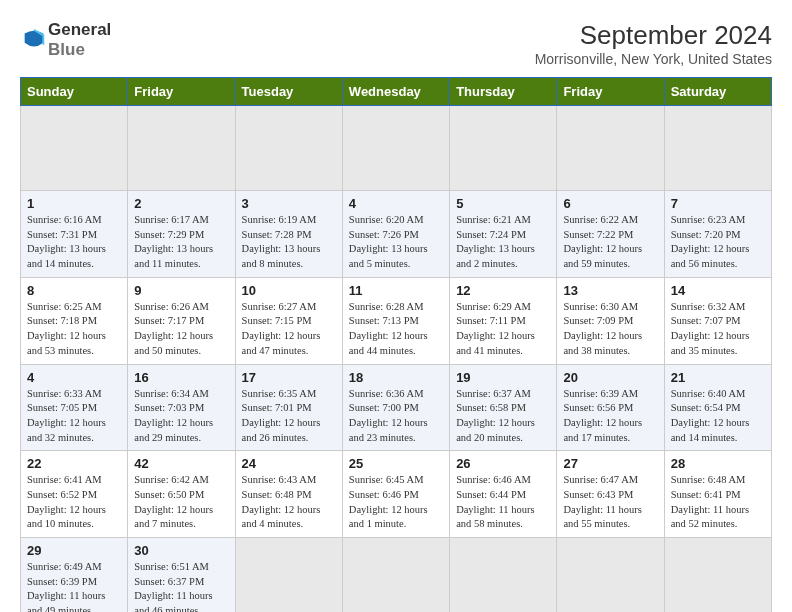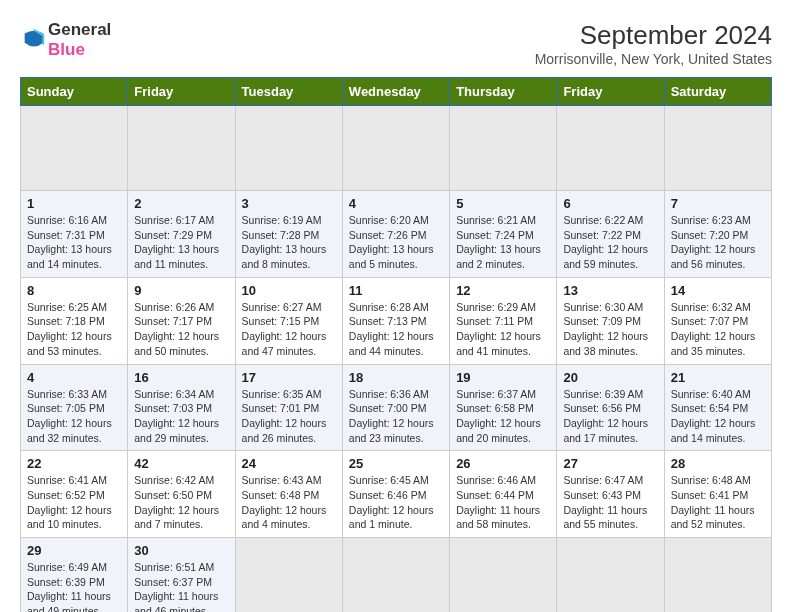--- a/index.html
+++ b/index.html
@@ -69,38 +69,39 @@
       font-size: 13px;
       font-weight: bold;
       color: #222;
       display: block;
       margin-bottom: 2px;
     }
     .day-info {
       font-size: 10.5px;
       color: #333;
       line-height: 1.4;
+      font-family: Liberation Serif, serif;
     }
     .empty-cell {
       background-color: #e8e8e8 !important;
     }
   </style>
 </head>
 <body>
 
 <div class="header">
   <div class="logo">
     <svg class="logo-icon" viewBox="0 0 30 30" xmlns="http://www.w3.org/2000/svg">
       <rect x="0" y="0" width="30" height="30" fill="white"></rect>
       <path d="M5 8 Q15 2 25 8 L25 18 Q15 26 5 18 Z" fill="#1a6fb5"></path>
       <path d="M15 4 L25 10 L25 20" stroke="#4fc3f7" stroke-width="2" fill="none"></path>
     </svg>
     <div>
       <div style="font-size:17px;font-weight:bold;color:#333;">General</div>
-      <div style="font-size:17px;font-weight:bold;color:#ec4899;">Blue</div>
+      <div style="font-size:17px;font-weight:bold;color:#737373;">Blue</div>
     </div>
   </div>
   <div class="title-block">
     <div class="month-title">September 2024</div>
     <div class="location">Morrisonville, New York, United States</div>
   </div>
 </div>
 
 <table>
   <thead>

